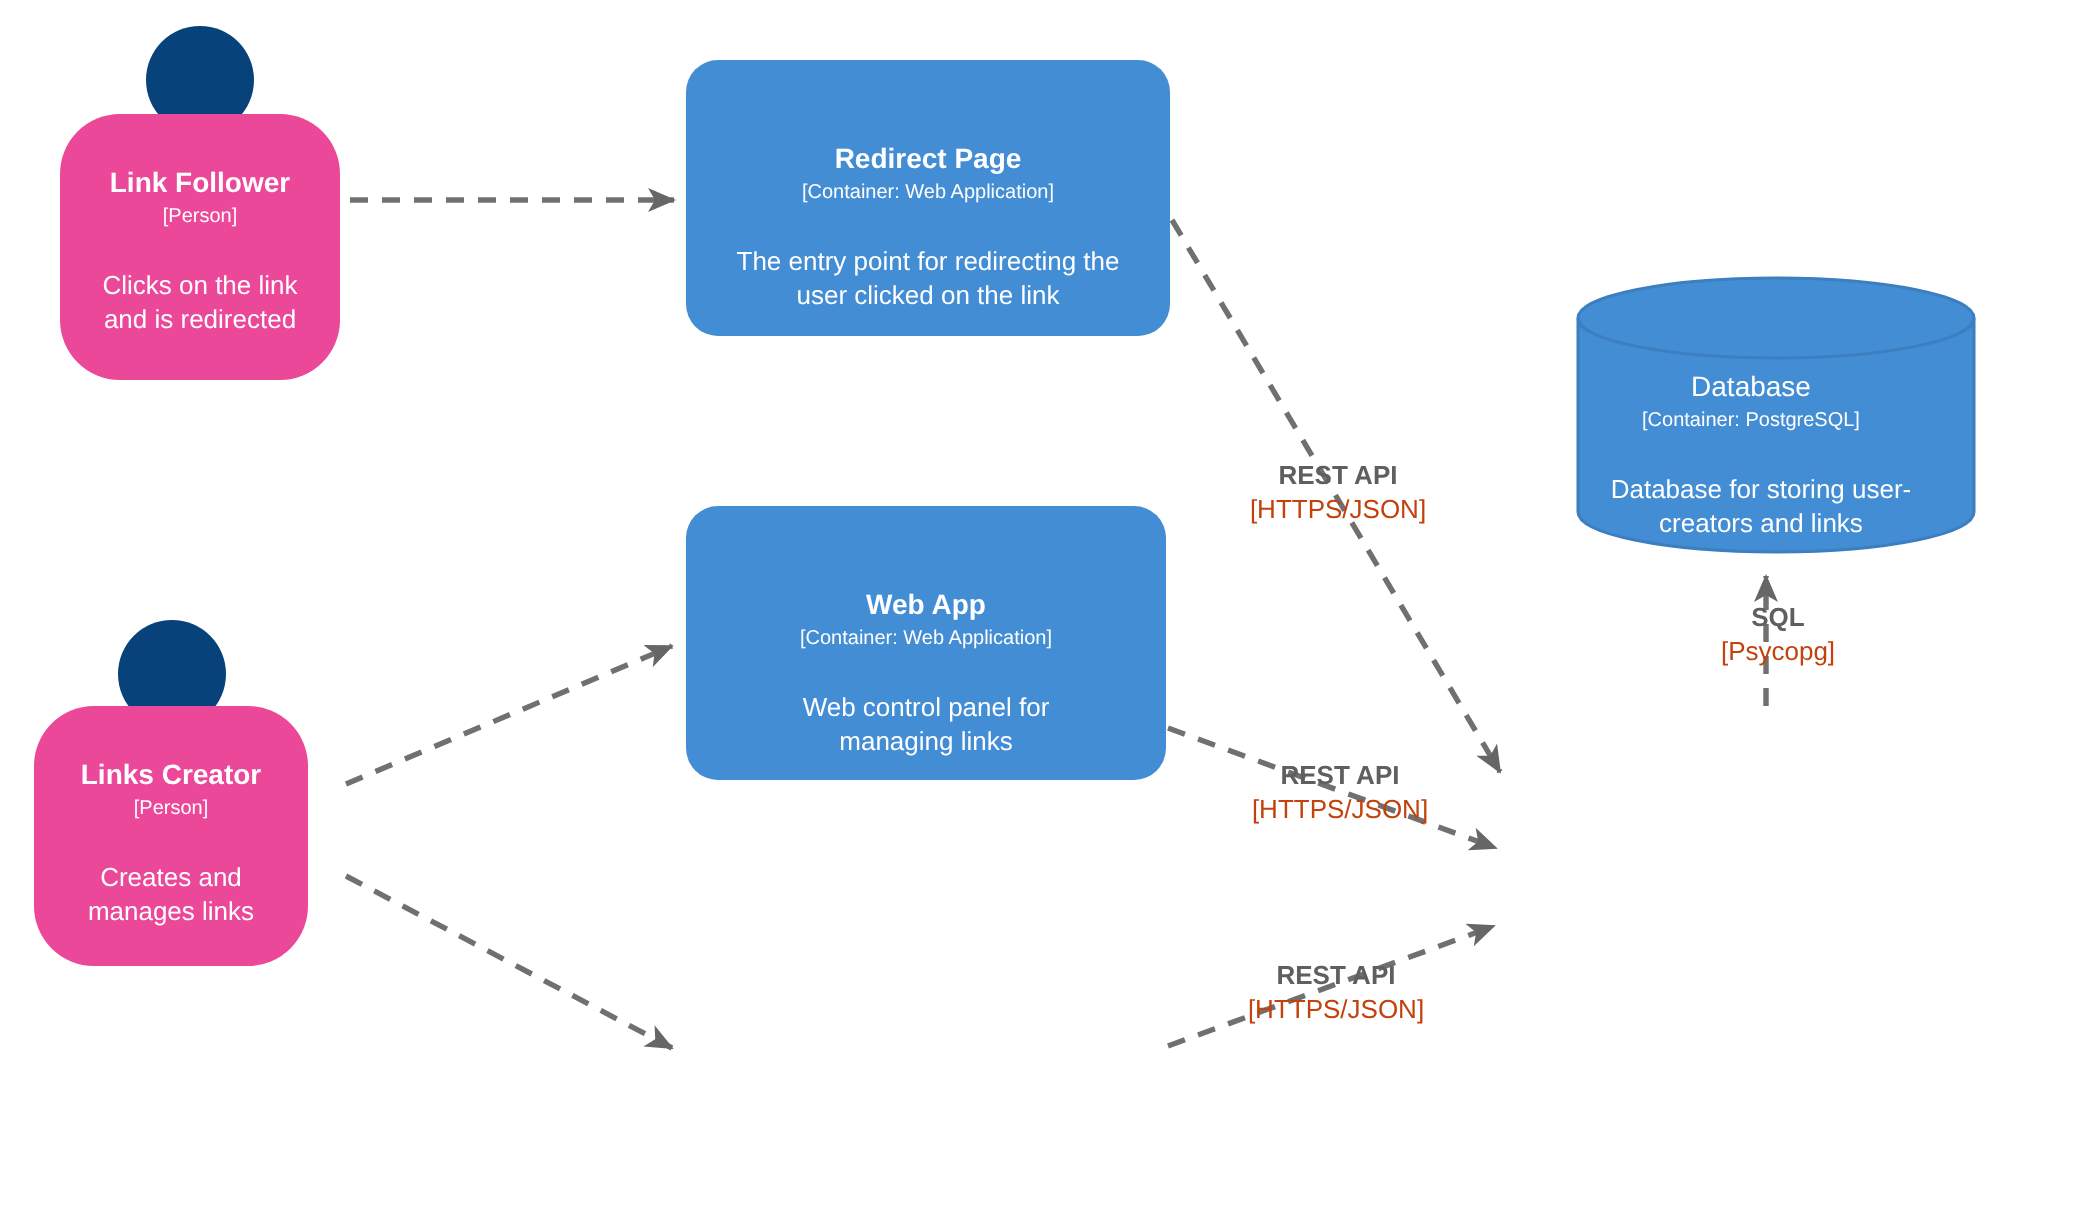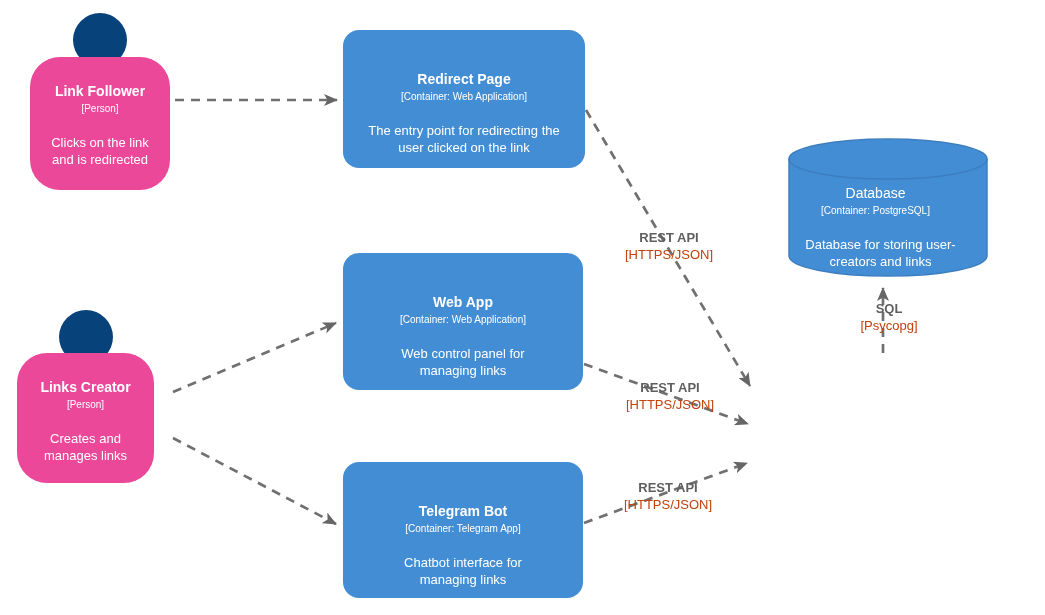--- a/index.html
+++ b/index.html
@@ -80,25 +80,20 @@
     <div class="node-type">[Container: Web Application]</div>
     <div class="node-desc w220">The entry point for redirecting the user clicked on the link</div>
   </div>
 
   <div class="node container-box" style="left:343px;top:253px;width:240px;height:137px;">
     <div class="node-name">Web App</div>
     <div class="node-type">[Container: Web Application]</div>
     <div class="node-desc w170">Web control panel for managing links</div>
   </div>
 
-  <div class="node container-box" style="left:343px;top:462px;width:240px;height:136px;">
-    <div class="node-name">Telegram Bot</div>
-    <div class="node-type">[Container: Telegram App]</div>
-    <div class="node-desc w170">Chatbot interface for managing links</div>
-  </div>
 
 
   <div class="db" style="left:788px;top:138px;width:175px;height:139px;">
     <svg width="200" height="139" viewBox="0 0 200 139">
       <path d="M1,21 L1,118 A99,20 0 0 0 199,118 L199,21" fill="#438DD5" stroke="#3C7FC0" stroke-width="1.5"></path>
       <ellipse cx="100" cy="21" rx="99" ry="20" fill="#438DD5" stroke="#3C7FC0" stroke-width="1.5"></ellipse>
     </svg>
     <div class="db-text">
       <div class="node-name">Database</div>
       <div class="node-type">[Container: PostgreSQL]</div>

